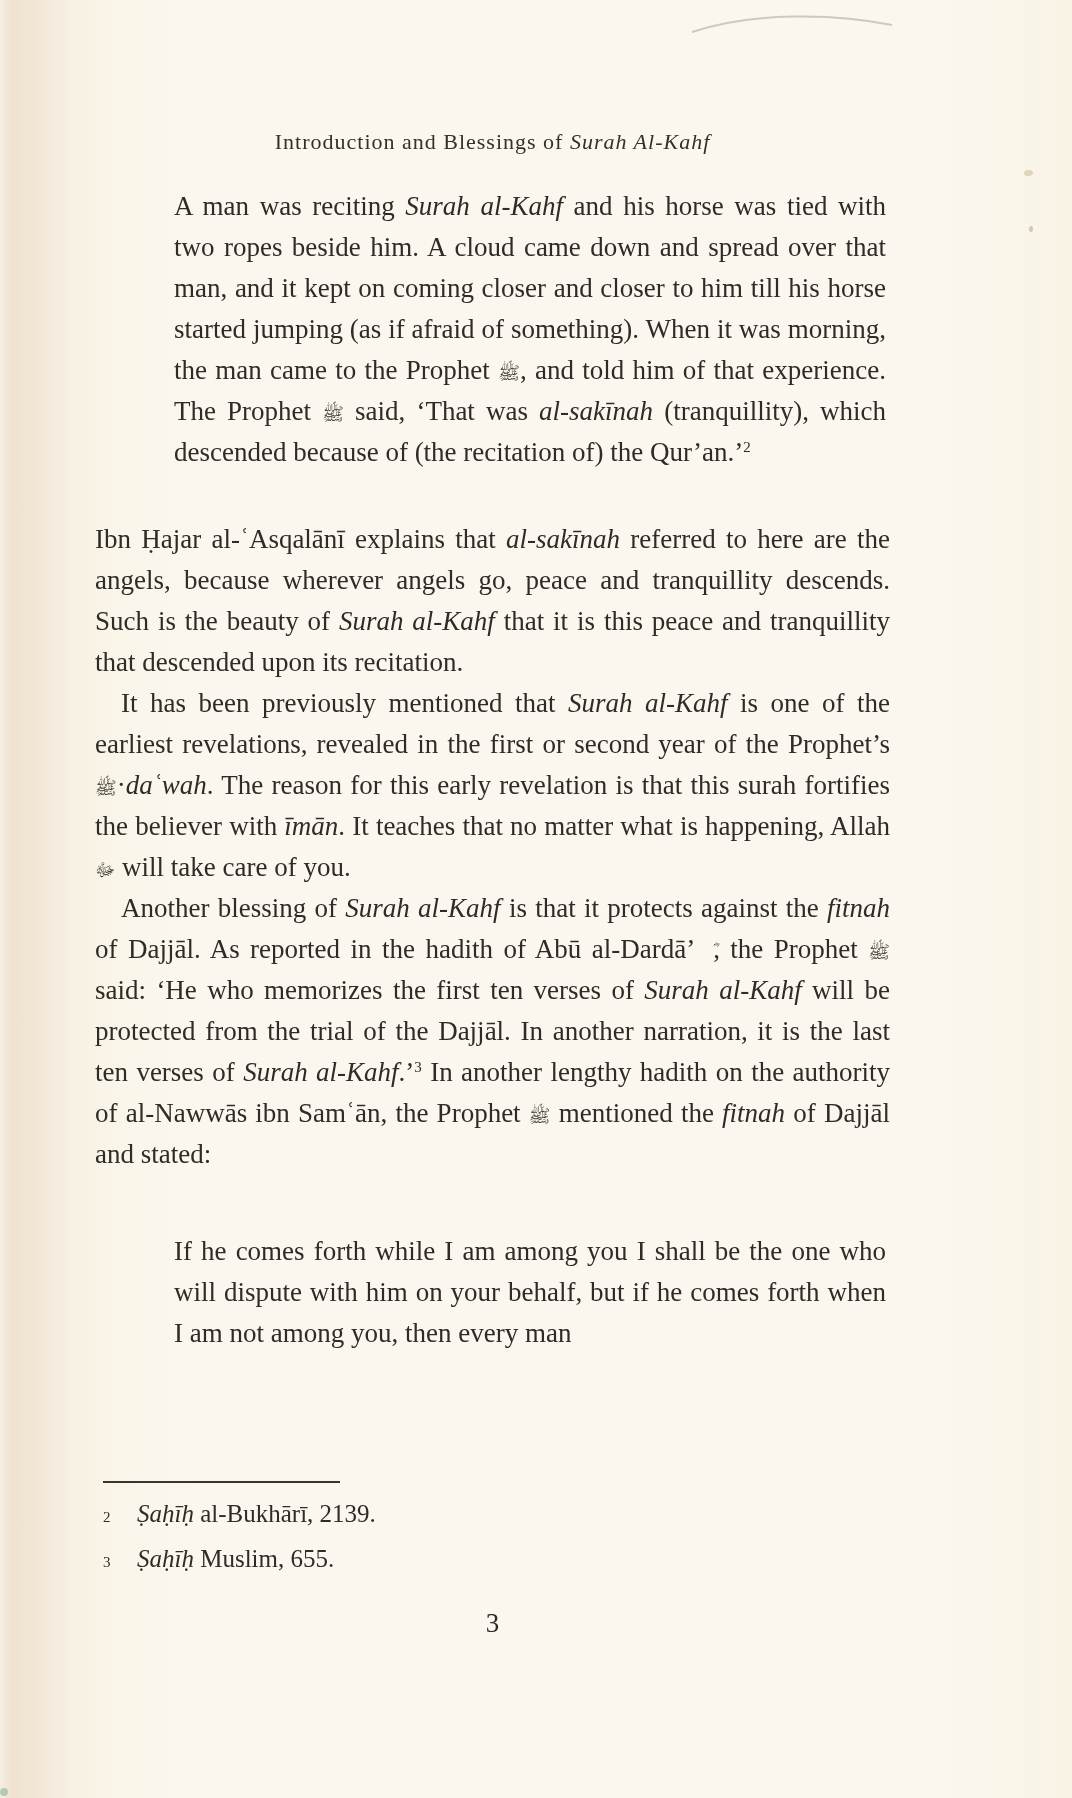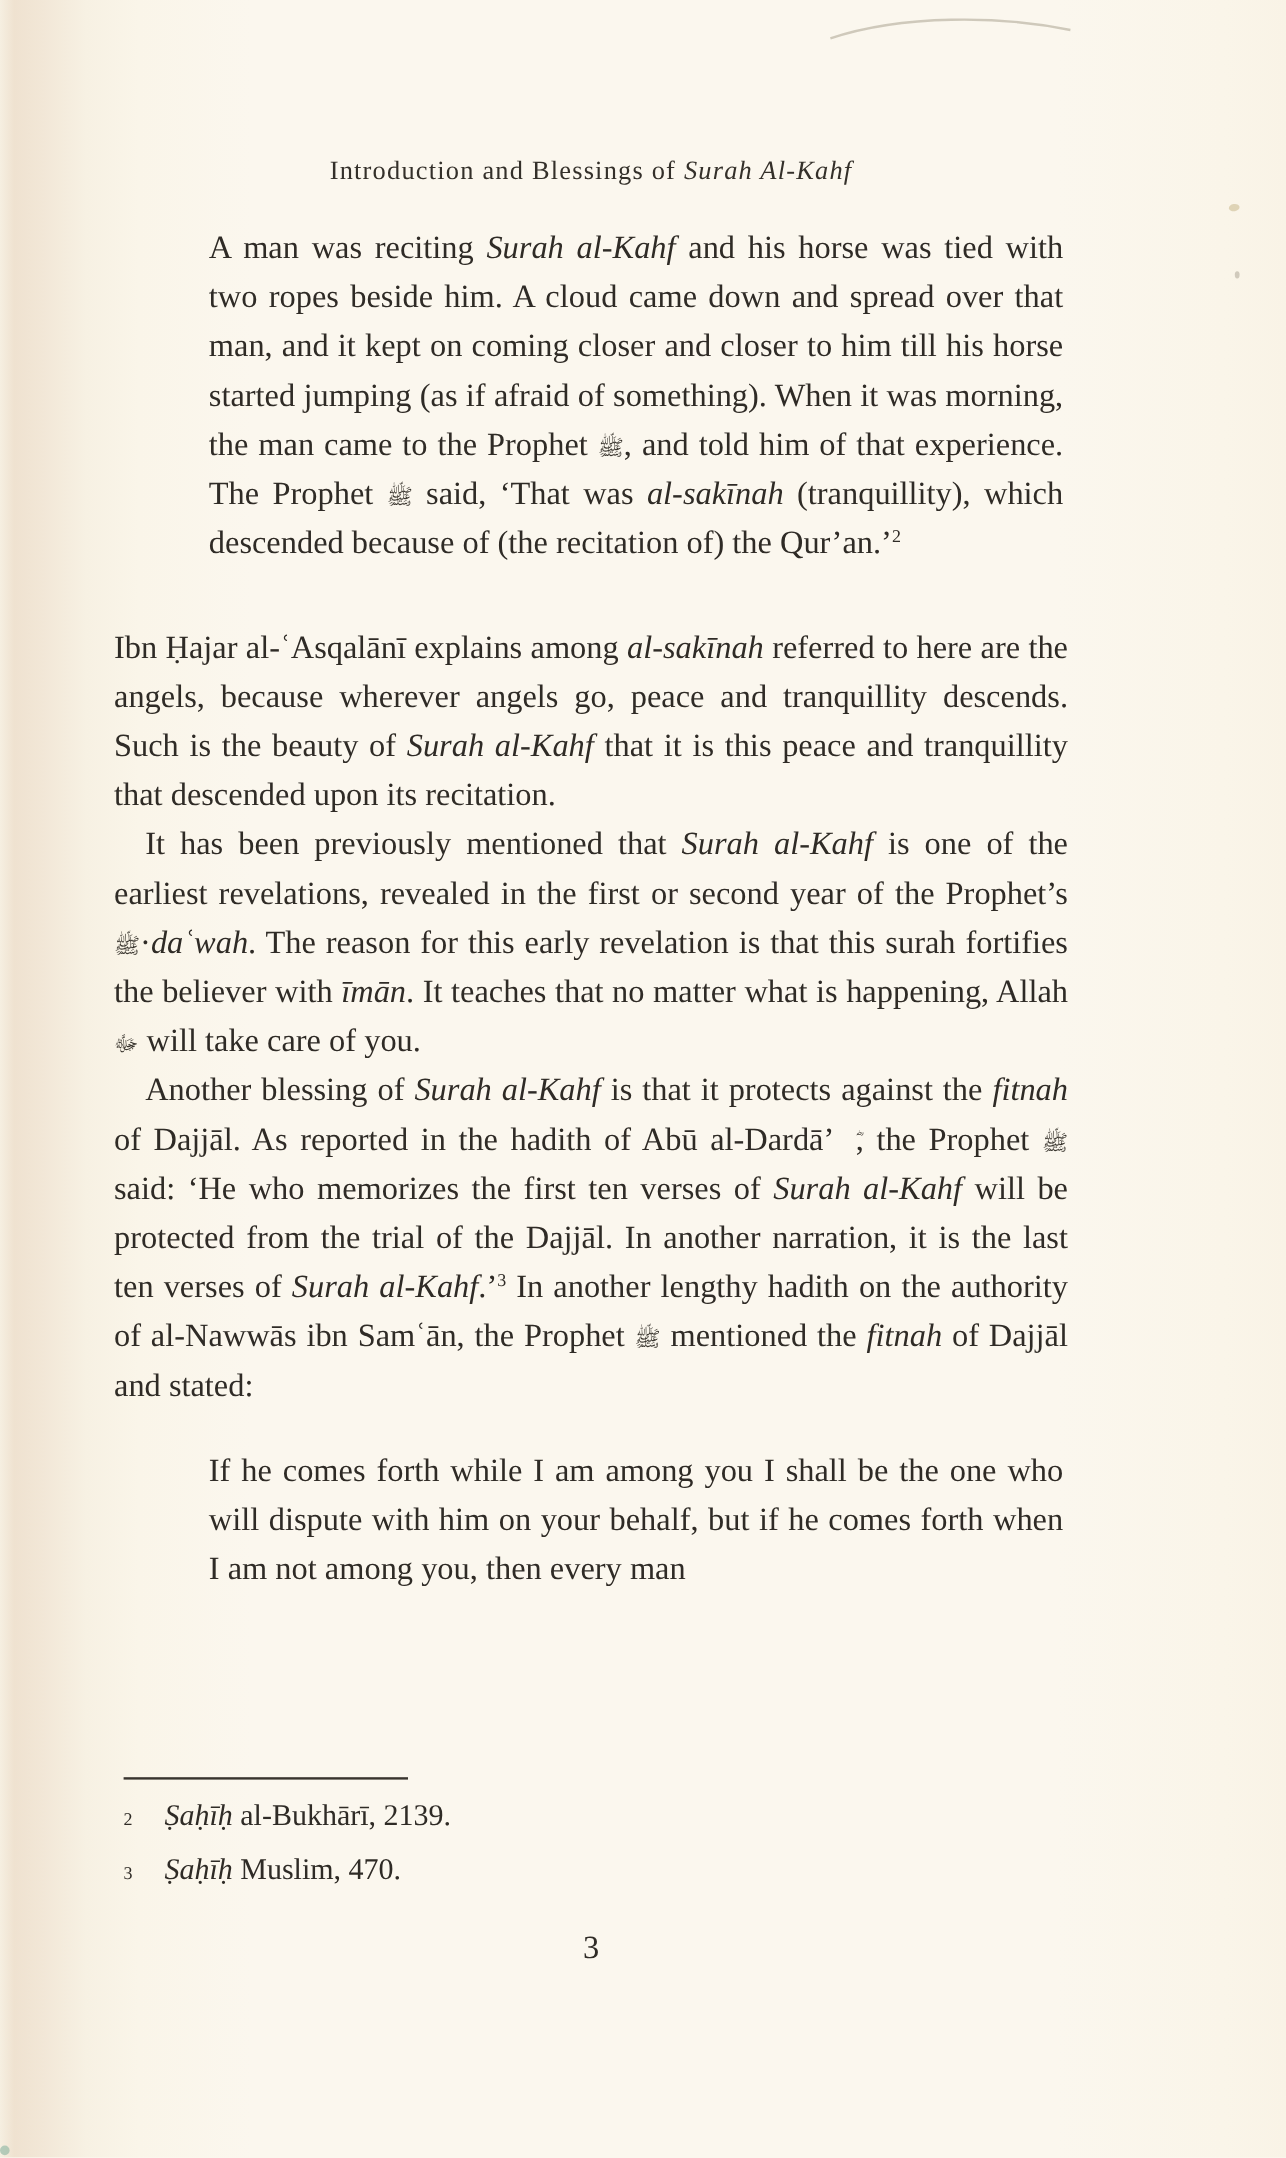--- a/index.html
+++ b/index.html
@@ -15,21 +15,21 @@
   .text-col{
     position:absolute;left:95px;top:126px;width:795px;
     font-size:27px;line-height:41px;text-align:justify;
   }
   .header{
     font-size:22px;line-height:32px;letter-spacing:1px;
     text-align:center;margin:0 0 28px 0;white-space:nowrap;
     color:#34302a;
   }
   .quote{margin:18px 0 46px 79px;width:712px;}
-  .quote2{margin:30px 0 0 79px;width:712px;}
+  .quote2{margin:56px 0 0 79px;width:712px;}
   .para{margin:0;}
   .indent{text-indent:26px;}
   .it{font-style:italic;}
   .sup{font-size:15px;vertical-align:9px;line-height:0;letter-spacing:0;}
   .hon{font-family:"DejaVu Sans",sans-serif;font-size:18px;line-height:0;color:#3a362f;}
   .footnotes{
     position:absolute;left:103px;top:1481px;width:620px;
     font-size:25px;line-height:41px;text-align:left;
   }
   .fn-rule{width:237px;border:0;border-top:2px solid #38342e;margin:0 0 10px 0;}
@@ -57,35 +57,35 @@
   <div class="speck speck-a"></div>
   <div class="speck speck-b"></div>
   <div class="speck speck-c"></div>
 
   <div class="text-col">
 
     <div class="header"><span>Introduction and Blessings of </span><span class="it">Surah Al-Kahf</span></div>
 
     <div class="quote"><span>A man was reciting </span><span class="it">Surah al-Kahf</span><span> and his horse was tied with two ropes beside him. A cloud came down and spread over that man, and it kept on coming closer and closer to him till his horse started jumping (as if afraid of something). When it was morning, the man came to the Prophet </span><span class="hon">ﷺ</span><span>, and told him of that experience. The Prophet </span><span class="hon">ﷺ</span><span> said, ‘That was </span><span class="it">al-sakīnah</span><span> (tranquillity), which descended because of (the recitation of) the Qur’an.’</span><span class="sup">2</span></div>
 
-    <p class="para"><span>Ibn Ḥajar al-ʿAsqalānī explains among </span><span class="it">al-sakīnah</span><span> referred to here are the angels, because wherever angels go, peace and tranquillity descends. Such is the beauty of </span><span class="it">Surah al-Kahf</span><span> that it is this peace and tranquillity that descended upon its recitation.</span></p>
+    <p class="para"><span>Ibn Ḥajar al-ʿAsqalānī explains that </span><span class="it">al-sakīnah</span><span> referred to here are the angels, because wherever angels go, peace and tranquillity descends. Such is the beauty of </span><span class="it">Surah al-Kahf</span><span> that it is this peace and tranquillity that descended upon its recitation.</span></p>
     <p class="para indent"><span>It has been previously mentioned that </span><span class="it">Surah al-Kahf</span><span> is one of the earliest revelations, revealed in the first or second year of the Prophet’s </span><span class="hon">ﷺ</span><span>·</span><span class="it">daʿwah</span><span>. The reason for this early revelation is that this surah fortifies the believer with </span><span class="it">īmān</span><span>. It teaches that no matter what is happening, Allah </span><span class="hon">ﷻ</span><span> will take care of you.</span></p>
     <p class="para indent"><span>Another blessing of </span><span class="it">Surah al-Kahf</span><span> is that it protects against the </span><span class="it">fitnah</span><span> of Dajjāl. As reported in the hadith of Abū al-Dardā’ </span><span class="hon">&nbsp;ؓ</span><span>, the Prophet </span><span class="hon">ﷺ</span><span> said: ‘He who memorizes the first ten verses of </span><span class="it">Surah al-Kahf</span><span> will be protected from the trial of the Dajjāl. In another narration, it is the last ten verses of </span><span class="it">Surah al-Kahf</span><span>.’</span><span class="sup">3</span><span> In another lengthy hadith on the authority of al-Nawwās ibn Samʿān, the Prophet </span><span class="hon">ﷺ</span><span> mentioned the </span><span class="it">fitnah</span><span> of Dajjāl and stated:</span></p>
 
     <div class="quote quote2"><span>If he comes forth while I am among you I shall be the one who will dispute with him on your behalf, but if he comes forth when I am not among you, then every man</span></div>
 
   </div>
 
   <div class="footnotes">
     <hr class="fn-rule">
     <div class="fn">
       <span class="fn-marker">2</span>
       <span class="fn-text"><span class="it">Ṣaḥīḥ</span><span> al-Bukhārī, 2139.</span></span>
     </div>
     <div class="fn">
       <span class="fn-marker">3</span>
-      <span class="fn-text"><span class="it">Ṣaḥīḥ</span><span> Muslim, 470.</span></span>
+      <span class="fn-text"><span class="it">Ṣaḥīḥ</span><span> Muslim, 655.</span></span>
     </div>
   </div>
 
   <div class="pagenum">3</div>
 
 </div>
 
 </body></html>

